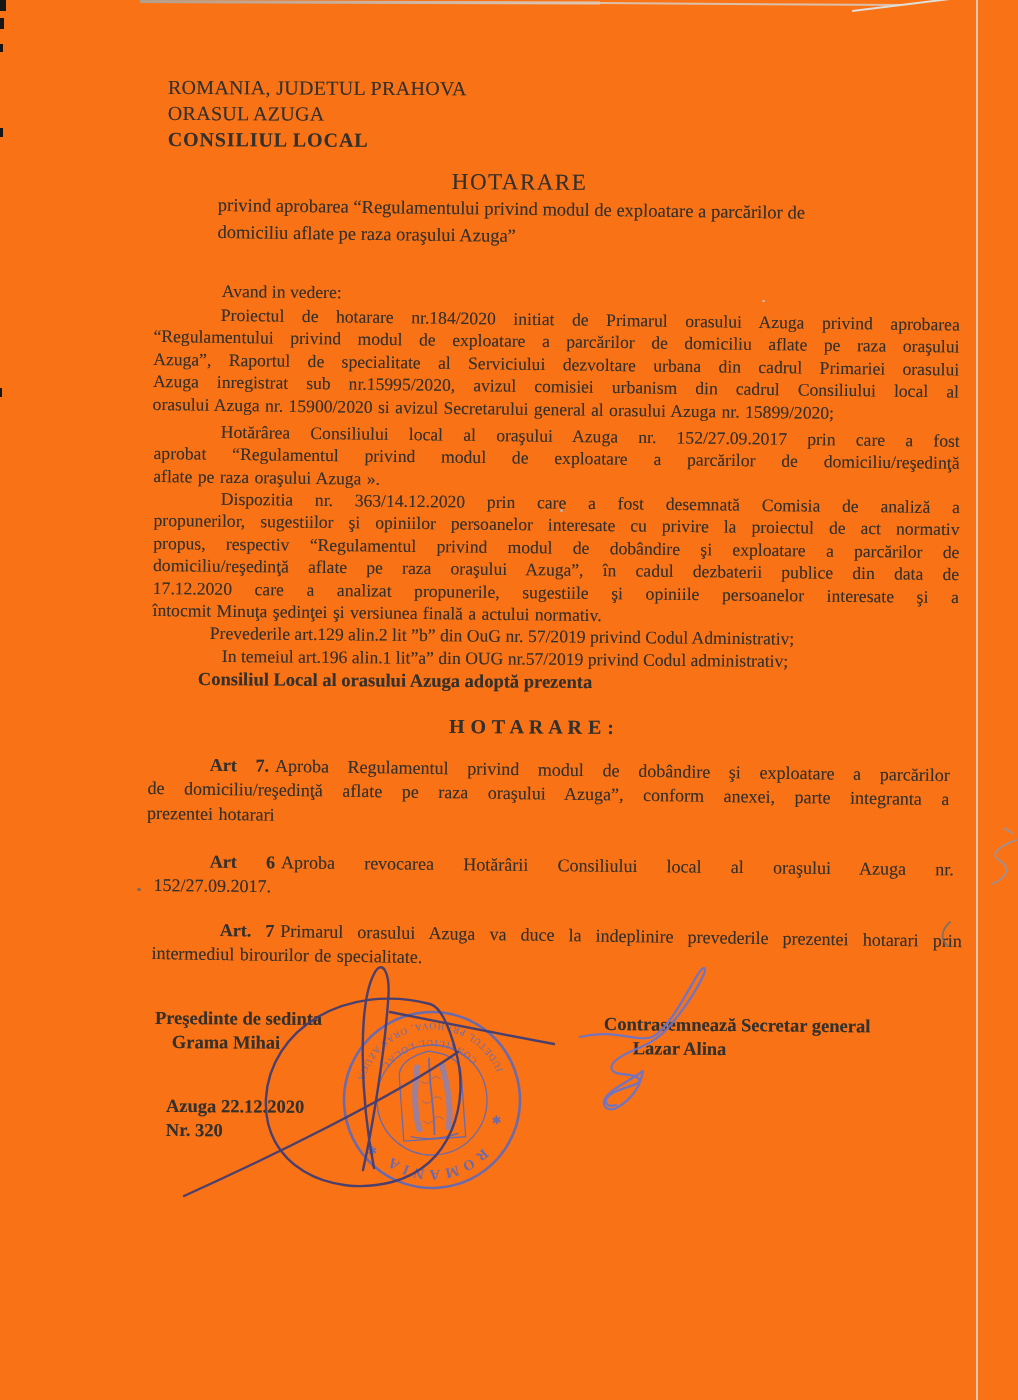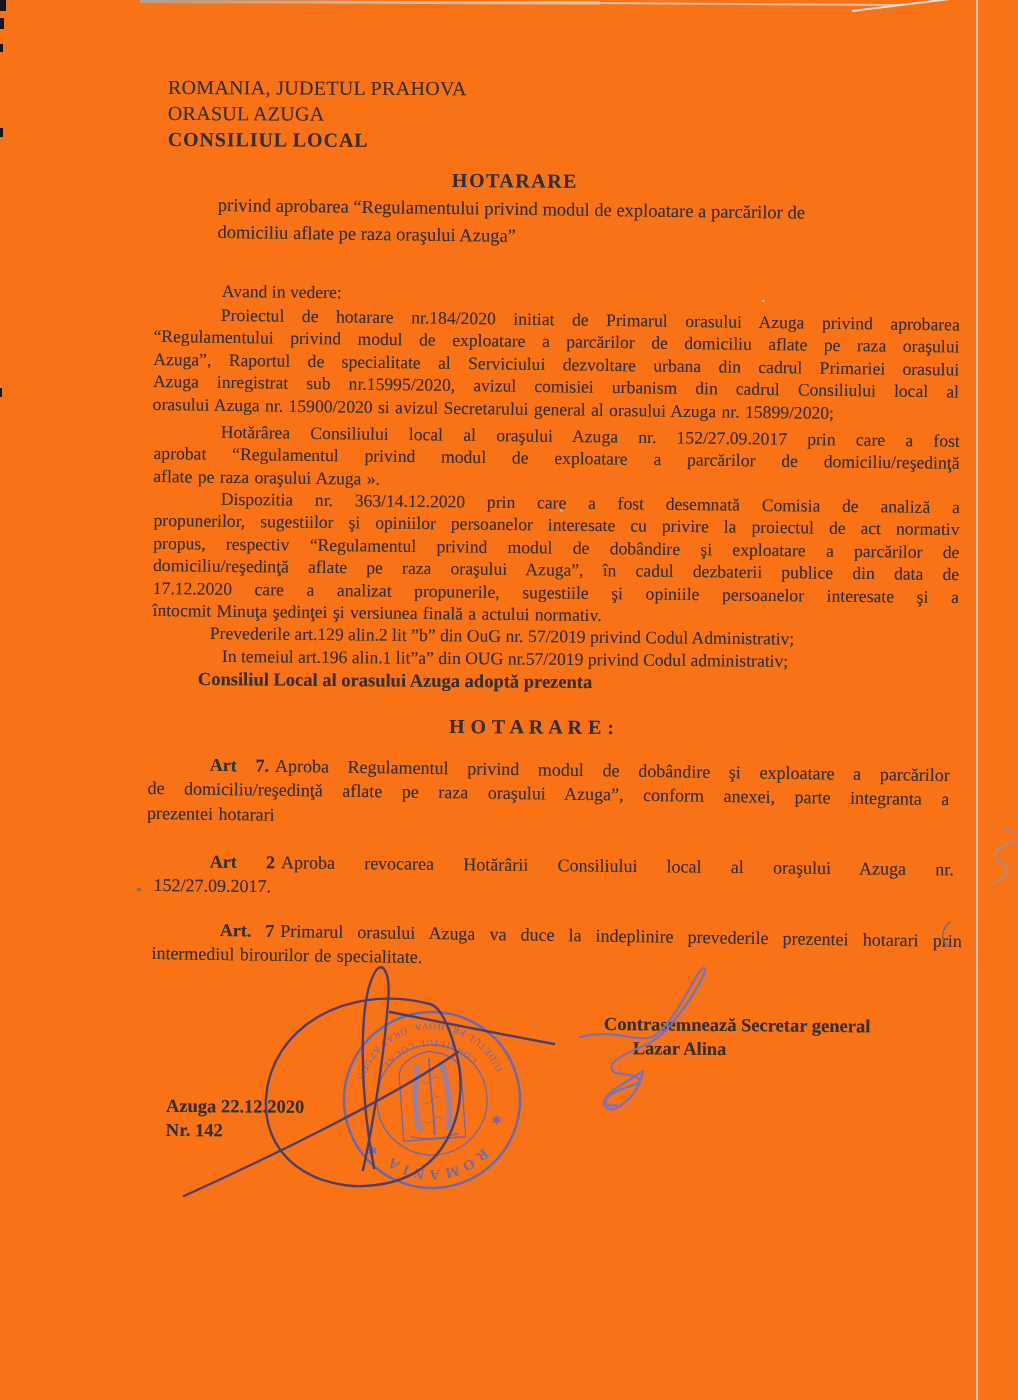--- a/index.html
+++ b/index.html
@@ -8,21 +8,21 @@
     background:#f97316;
     font-family:"Liberation Serif","DejaVu Serif",serif;
     color:#34302b;
   }
   .abs{position:absolute; transform-origin:0 0;}
   .txt{text-shadow:0 0 0.6px rgba(60,55,50,.45);}
   
   .hdr{font-size:20px; line-height:26px; letter-spacing:.3px;}
   .hdr .b3{font-weight:bold; letter-spacing:.9px;}
   
-  .doctitle{font-size:20px; font-weight:bold; letter-spacing:1.5px;}
+  .doctitle{font-size:23px; font-weight:normal; letter-spacing:1.5px;}
   .subtitle{font-size:18.5px; line-height:26.5px;}
   .h2title{font-size:20px; font-weight:bold; letter-spacing:.5px;}
   
   .para{font-size:17.6px; width:806px;}
   .para .ln{line-height:22.4px; text-align:justify; text-align-last:justify; word-spacing:1px;}
   .para .ln.last{text-align-last:left;}
   .para .ind{padding-left:67px;}
   .albl{font-weight:bold; padding-right:6px;}
   .single{font-size:17.6px; line-height:22.4px;}
   .boldline{font-weight:bold;}
@@ -95,36 +95,40 @@
 
   <div class="abs txt h2title" style="left:449px;top:715px;transform:rotate(0.35deg);">H O T A R A R E :</div>
 
   <div class="abs txt para art" style="left:148px;top:752px;width:802px;transform:rotate(0.8deg);">
     <div class="ln" style="padding-left:62px;"><b class="albl">Art 7.</b><span>Aproba Regulamentul  privind modul de dobândire şi  exploatare  a parcărilor</span></div>
     <div class="ln">de domiciliu/reşedinţă aflate pe raza oraşului Azuga”, conform anexei, parte integranta a</div>
     <div class="ln last">prezentei hotarari</div>
   </div>
 
   <div class="abs txt para art" style="left:154px;top:849px;width:800px;transform:rotate(0.6deg);">
-    <div class="ln" style="padding-left:56px;"><b class="albl">Art 2</b><span>Aproba revocarea Hotărârii Consiliului local al oraşului Azuga nr.</span></div>
+    <div class="ln" style="padding-left:56px;"><b class="albl">Art 6</b><span>Aproba revocarea Hotărârii Consiliului local al oraşului Azuga nr.</span></div>
     <div class="ln last">152/27.09.2017.</div>
   </div>
 
   <div class="abs txt para art" style="left:152px;top:917px;width:810px;transform:rotate(0.85deg);">
     <div class="ln" style="padding-left:68px;"><b class="albl">Art. 7</b><span>Primarul orasului Azuga va duce la indeplinire prevederile prezentei hotarari prin</span></div>
     <div class="ln last">intermediul birourilor de specialitate.</div>
   </div>
 
+  <div class="abs txt sig" style="left:155px;top:1006px;transform:rotate(0.3deg);">
+    <div>Preşedinte de sedinta</div>
+    <div style="padding-left:17px;">Grama Mihai</div>
+  </div>
   <div class="abs txt sig" style="left:604px;top:1012px;transform:rotate(0.5deg);">
     <div>Contrasemnează  Secretar general</div>
     <div style="padding-left:29px;">Lazar Alina</div>
   </div>
   <div class="abs txt sig" style="left:166px;top:1094px;transform:rotate(0.3deg);">
     <div>Azuga 22.12.2020</div>
-    <div>Nr. 142</div>
+    <div>Nr. 320</div>
   </div>
 
   <svg class="abs noclick" style="left:327px;top:995px;opacity:.86;" width="210" height="210" viewBox="0 0 210 210">
     <g stroke="#5469c5" fill="none" stroke-width="2.6">
       <g transform="translate(105,105)">
         <g transform="rotate(176)">
           <circle r="88"></circle>
           <circle r="55" stroke-width="1.3"></circle>
           <path id="arcTop" d="M -70,0 A 70,70 0 0 1 70,0" stroke="none"></path>
           <path id="arcB1" d="M -77,0 A 77,77 0 0 0 77,0" stroke="none"></path>

